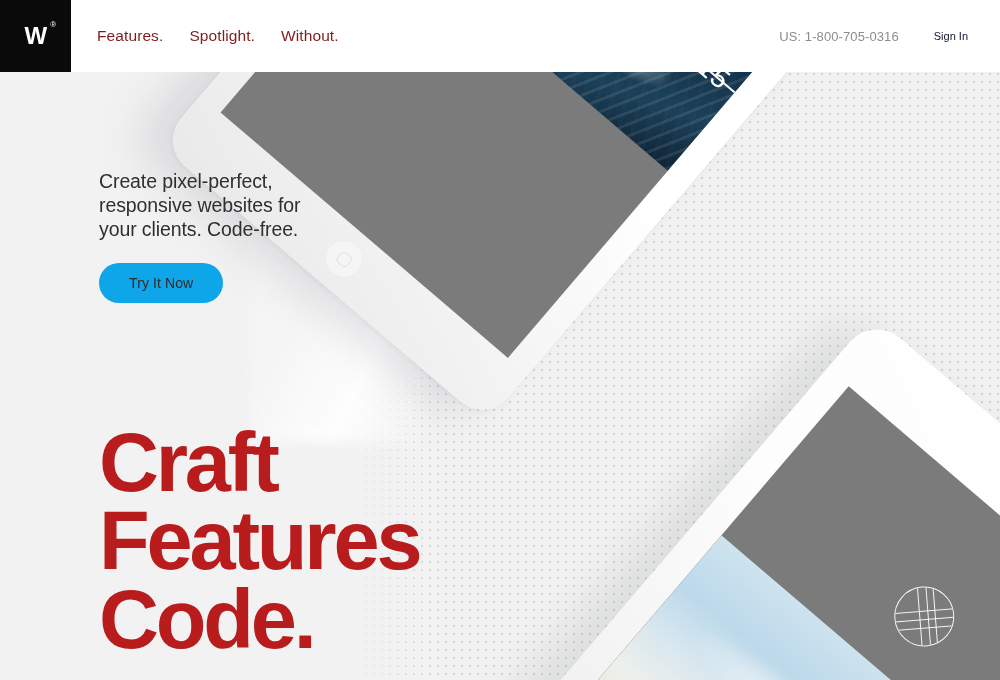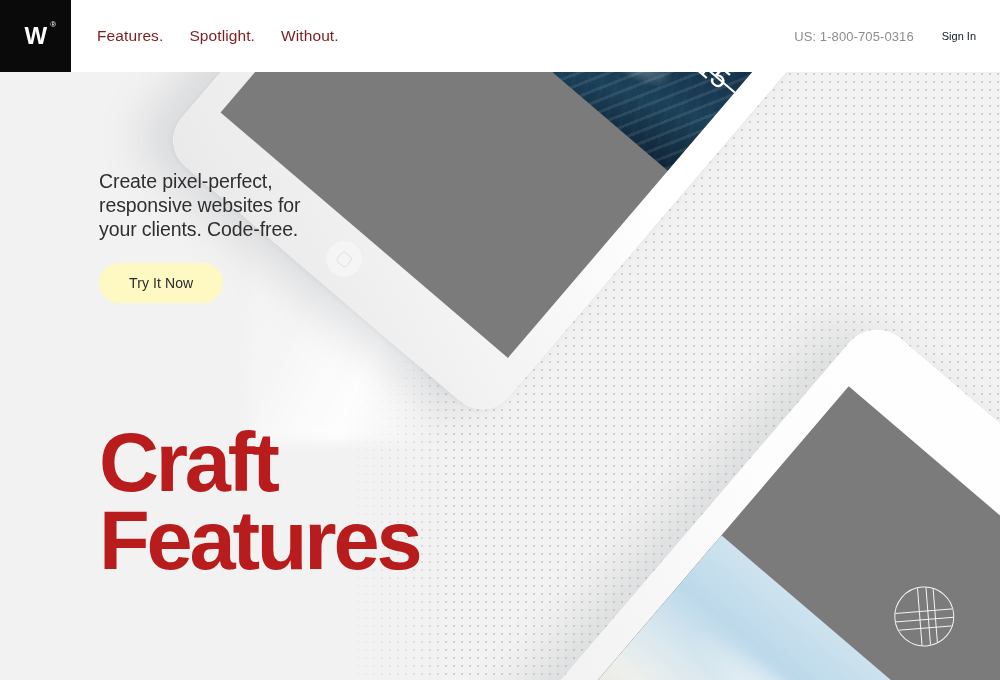--- a/index.html
+++ b/index.html
@@ -160,34 +160,34 @@
     position:relative; line-height:1;
   }
   .logo .reg {
     position:absolute; top:-3px; right:-9px; font-size:8px; font-weight:400;
   }
   .nav { display:flex; align-items:center; gap:26px; margin-left:26px; }
   .nav a {
     color:#7f1d1d; font-size:15.5px; text-decoration:none; letter-spacing:.1px;
   }
   .header-right {
-    margin-left:auto; display:flex; align-items:center; gap:28px; padding-right:24px;
+    margin-left:auto; display:flex; align-items:center; gap:35px; padding-right:32px;
   }
   .phone { color:#8d8d8d; font-size:13px; letter-spacing:.1px; }
   .signin { color:#0f172a; font-size:11px; text-decoration:none;text-align:center; }
 
   
   .hero { position:absolute; left:99px; top:170px; z-index:15; }
   .tagline {
     font-size:19.5px; line-height:1.22; color:#2f2f2f; font-weight:400;
     max-width:230px; letter-spacing:-.1px;
   }
   .cta {
     display:inline-block; margin-top:22px;
-    background:#fef9c3; color:#2b2b2b;
+    background:#0ea5e9; color:#2b2b2b;
     font-size:14px; border:none; border-radius:22px;
     padding:12px 30px; cursor:pointer; letter-spacing:.1px;
   }
   .headline {
     position:absolute; left:99px; top:424px; z-index:15;
     font-size:83px; line-height:.945; font-weight:700;
     color:#b91c1c; letter-spacing:-3.2px;
   }
   .headline span { display:block; }
 </style>
@@ -248,15 +248,16 @@
   </div>
 
   <div class="hero">
     <p class="tagline">Create pixel-perfect, responsive websites for your clients. Code-free.</p>
     <button class="cta">Try It Now</button>
   </div>
 
   <h1 class="headline">
     <span>Craft</span>
     <span>Features</span>
+    <span>Code.</span>
   </h1>
 
 </div>
 
 </body></html>

